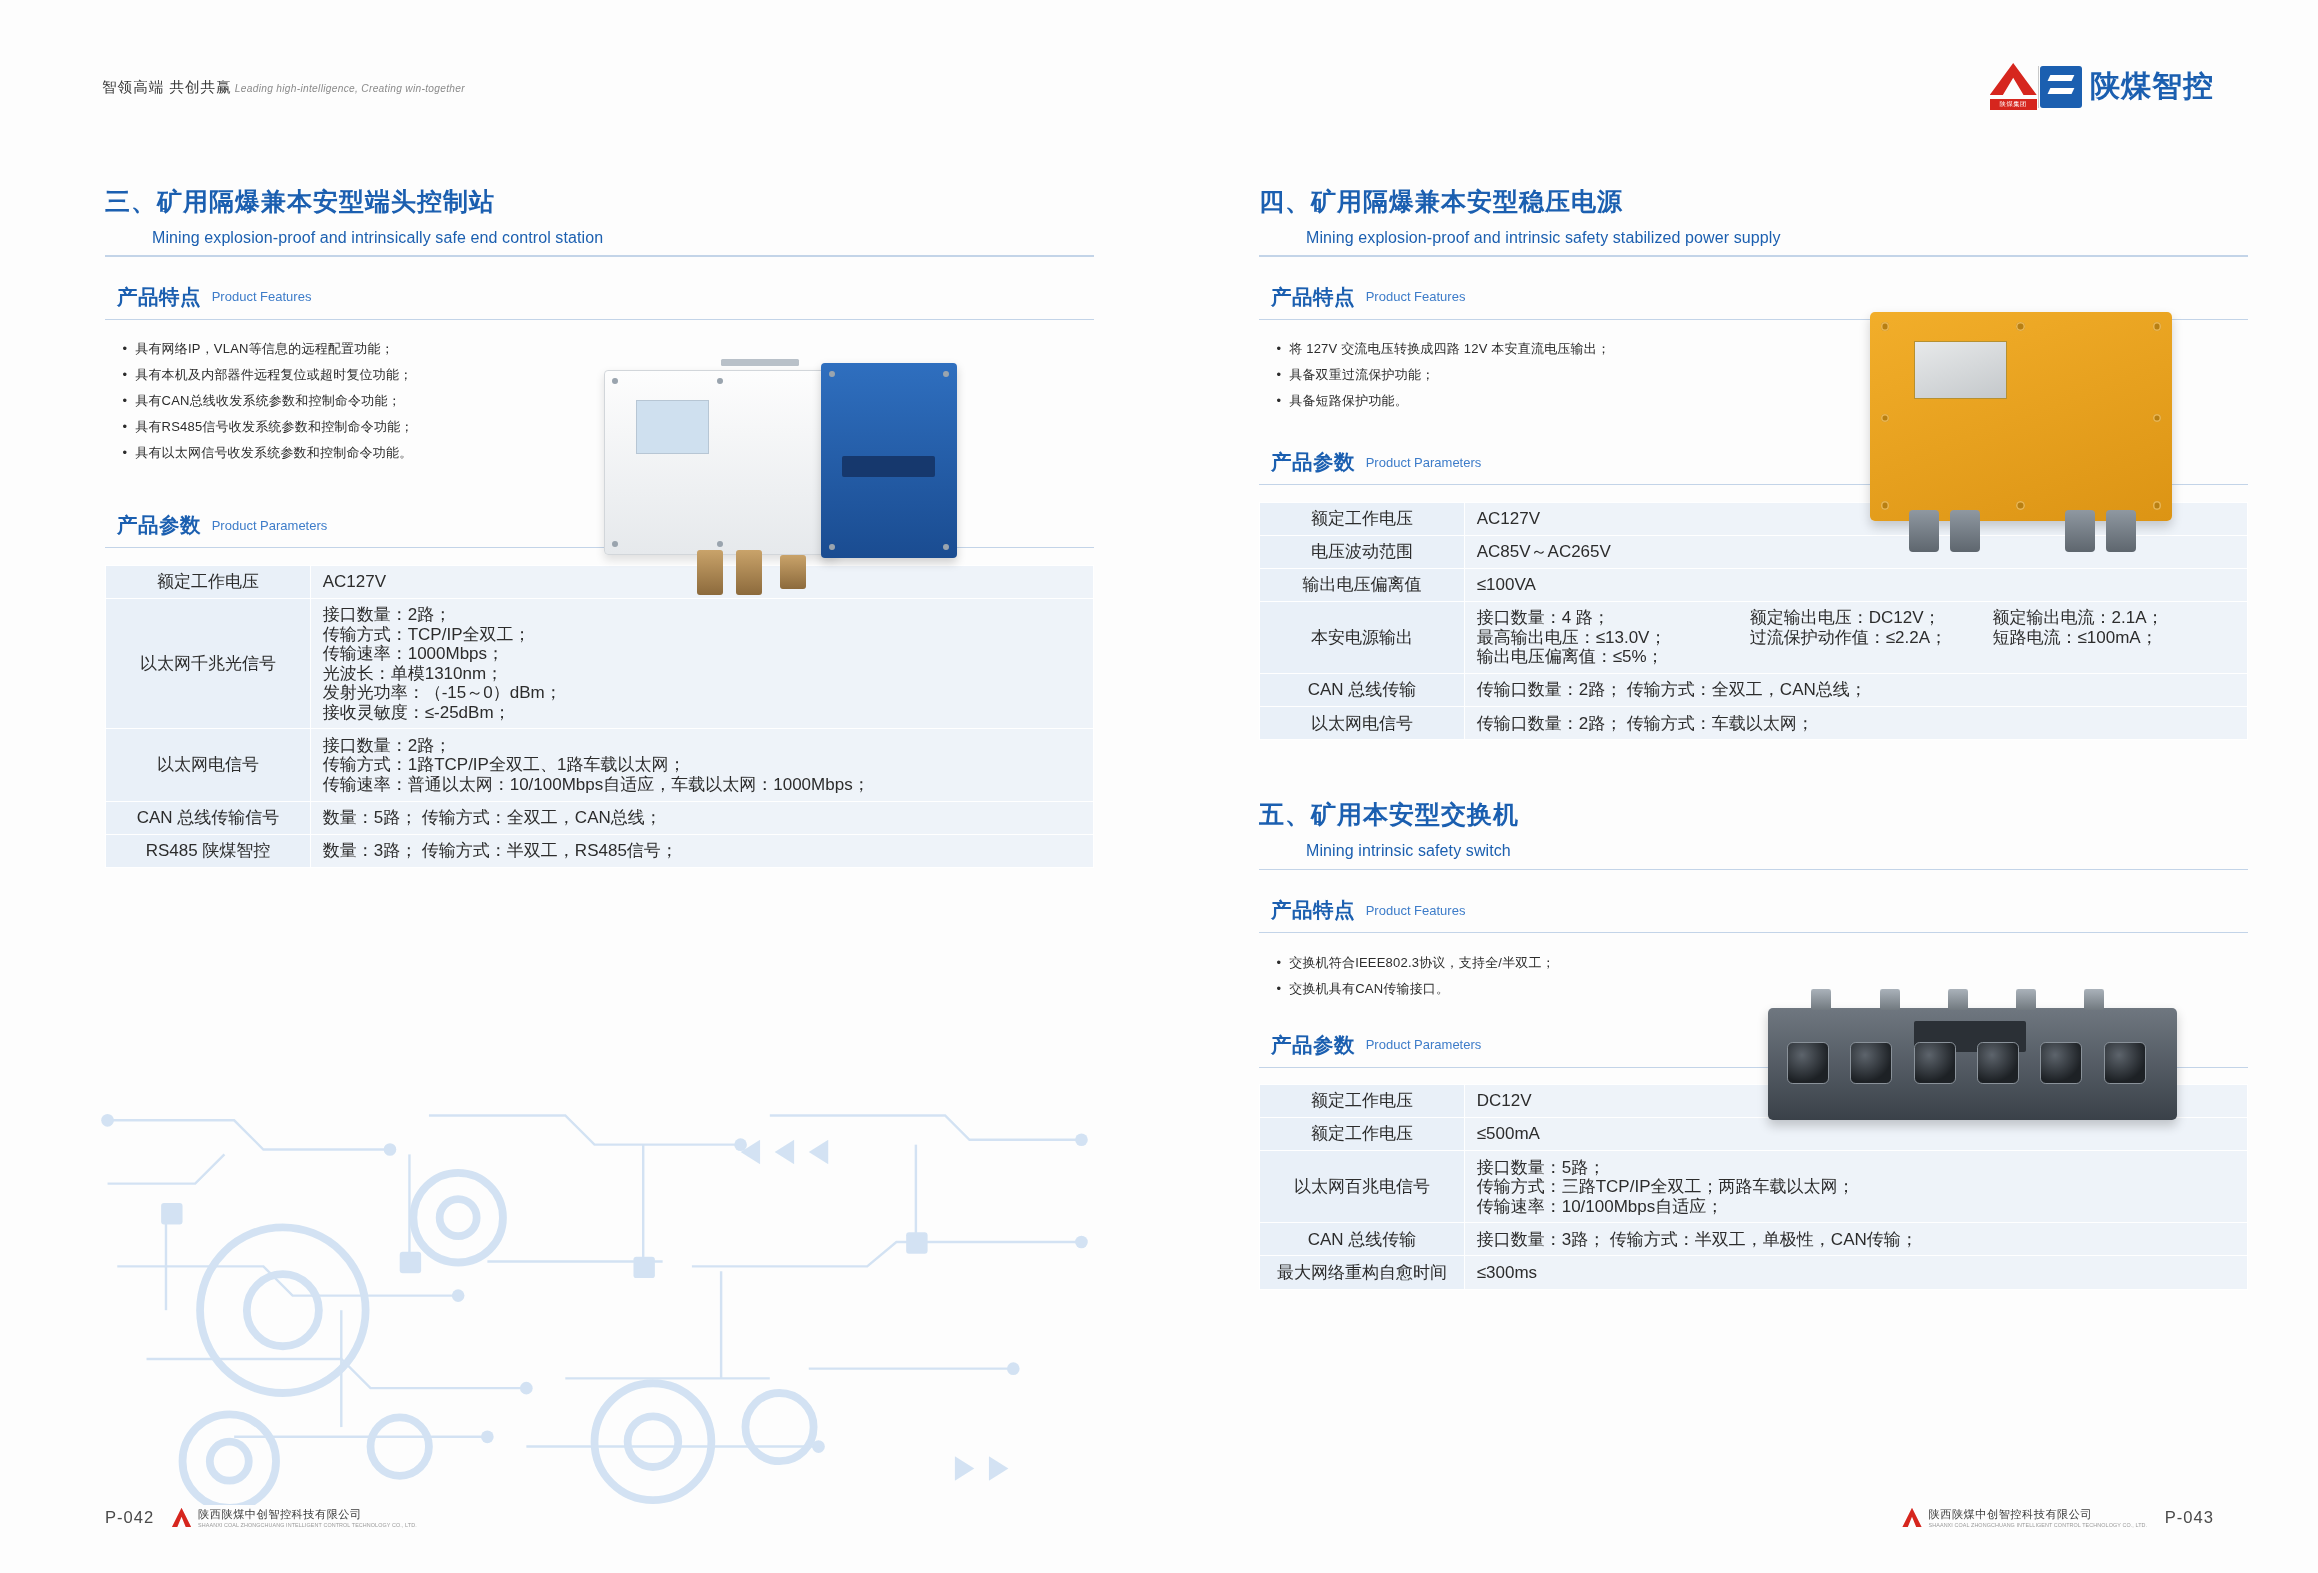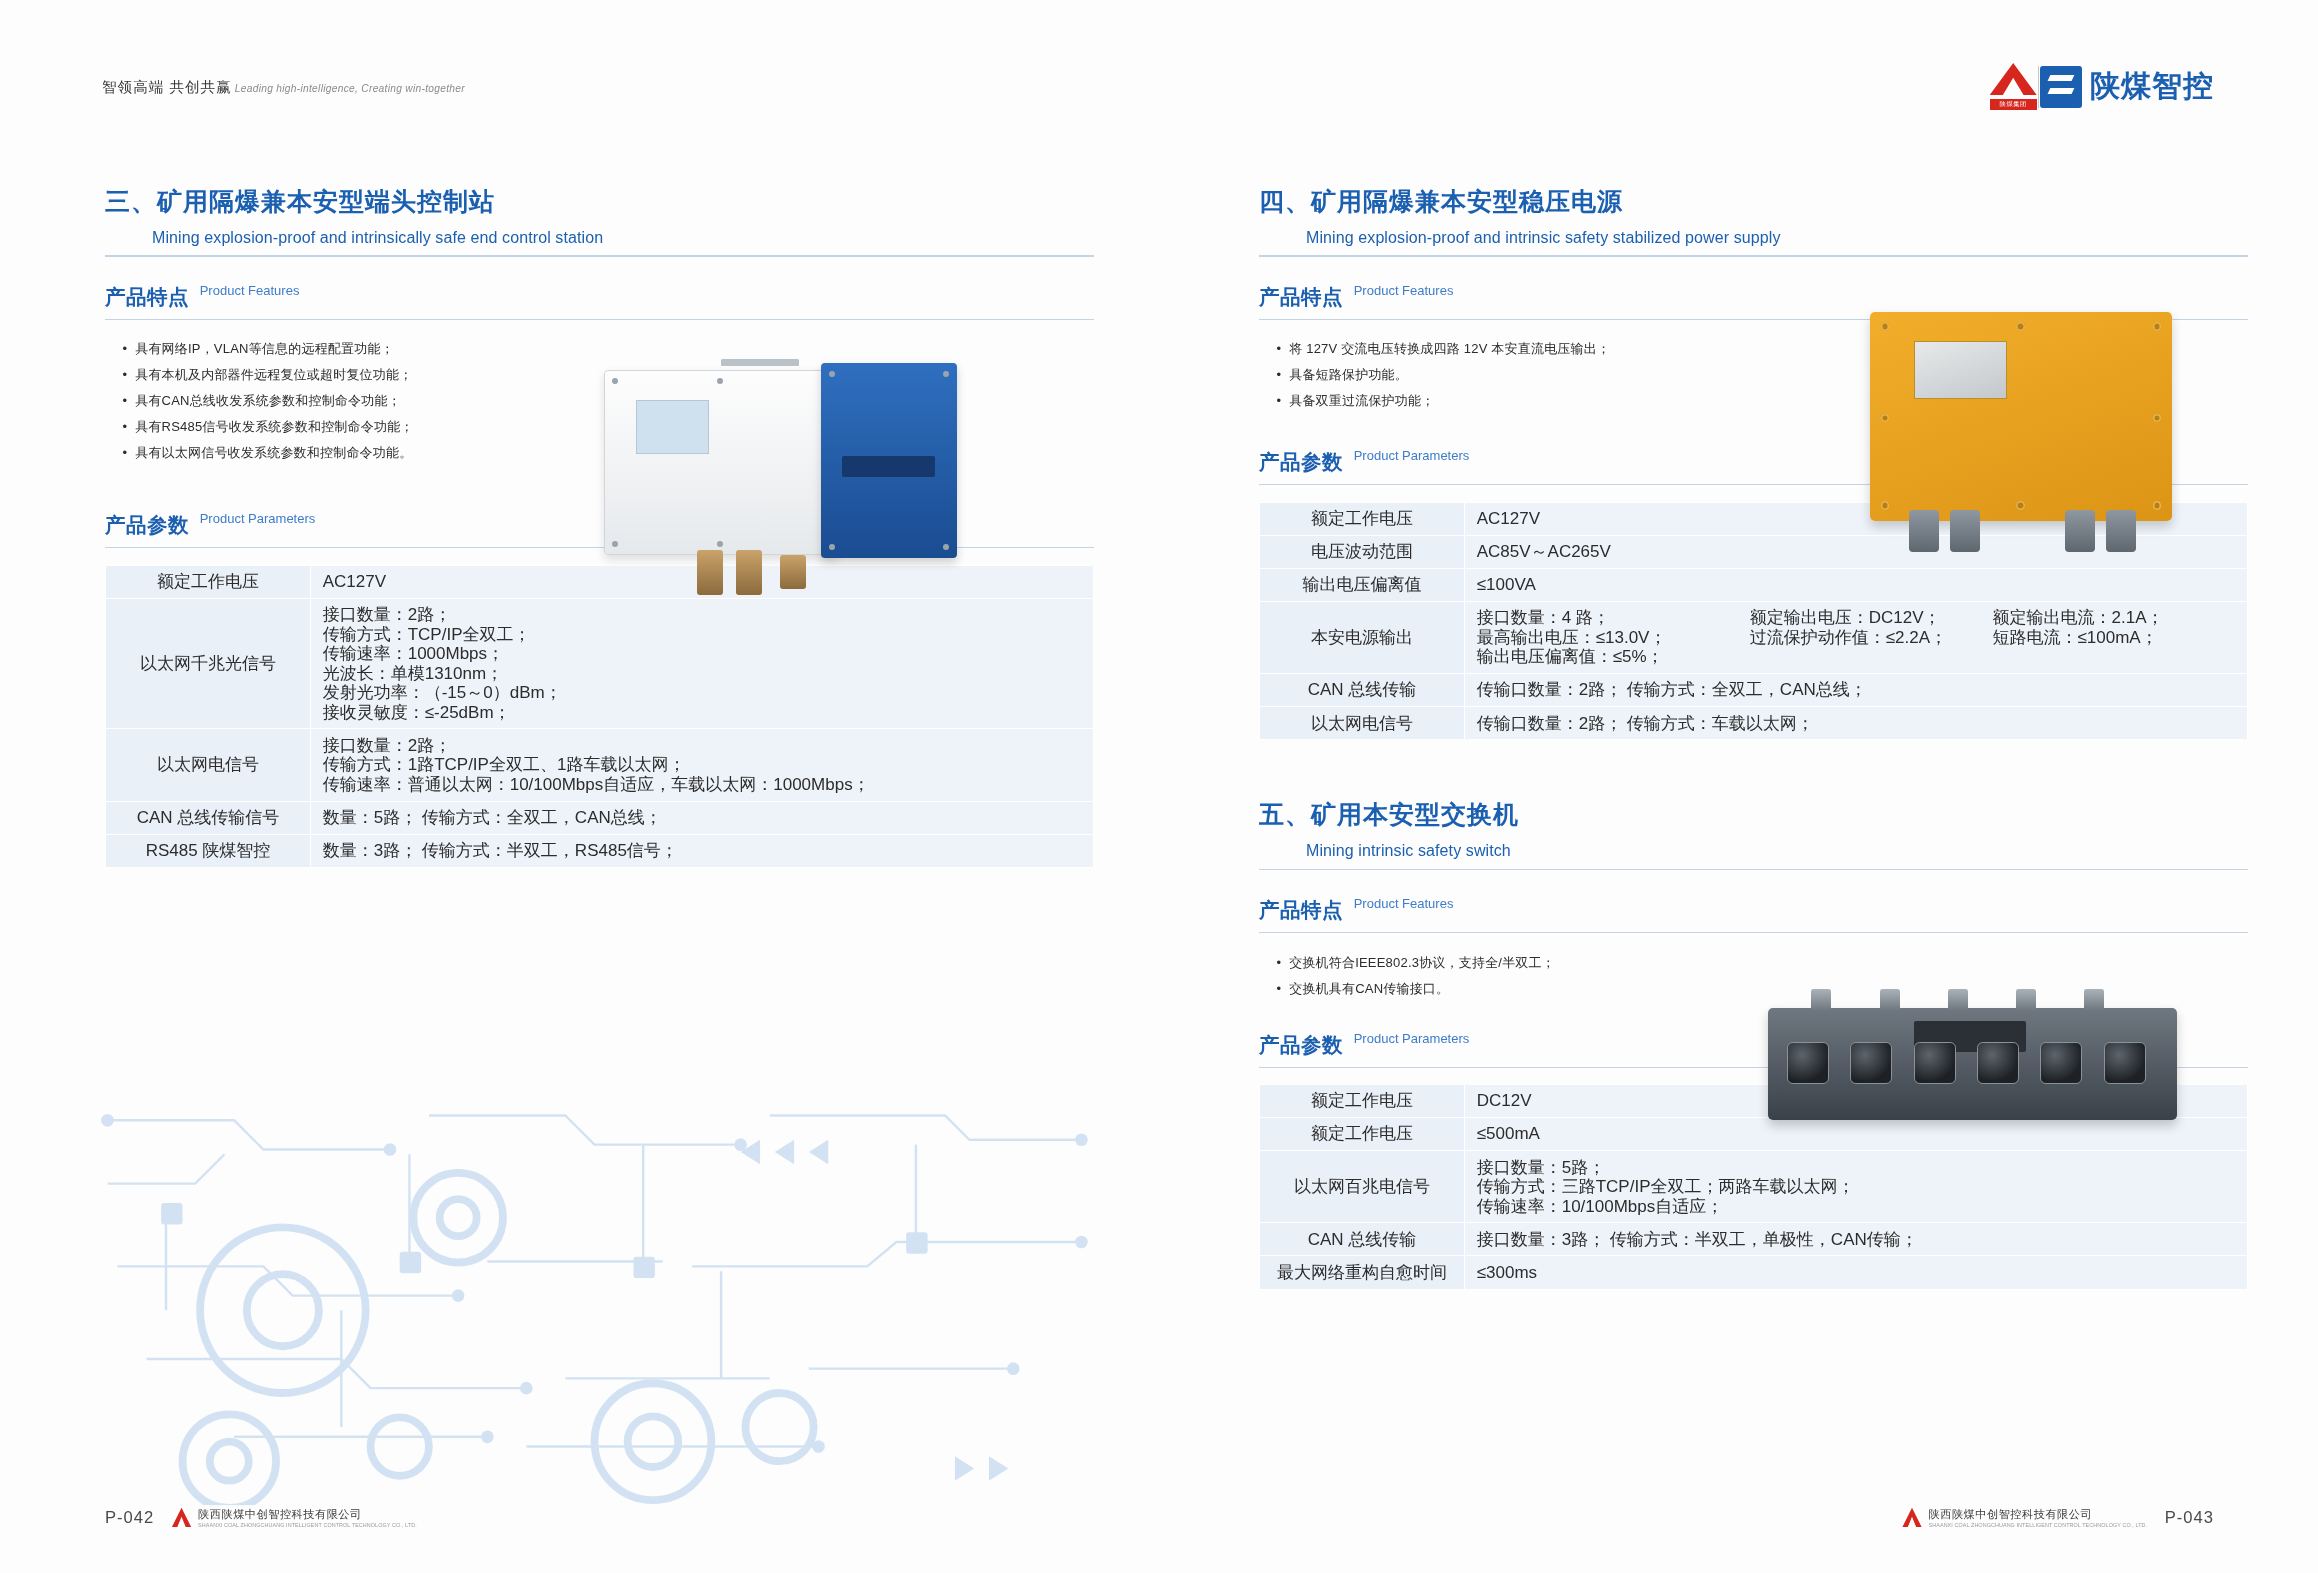--- a/index.html
+++ b/index.html
@@ -76,21 +76,21 @@
   }
   .sect-title-en {
     font-size: 16px; color:#1b5fb0; letter-spacing: 0.1px; margin: 0 0 8.8px 0;
     padding-left: 47px;
   }
   .sect-rule {
     height: 1.5px; background: #c3d4e8; width: 100%; margin-bottom: 26px;
   }
 
   .sub-head {
-    display:flex; align-items:flex-start; gap:10.7px; margin-bottom: 7.8px;
+    display:flex; align-items:center; gap:10.7px; margin-bottom: 7.8px; margin-left: 12px;
   }
   .sub-head .cn { font-size: 20.5px; font-weight: bold; color:#1b5fb0; letter-spacing:0.5px; }
   .sub-head .en { font-size: 13px; color:#3d7cc9; }
   .sub-rule { height:1px; background:#c3d4e8; width:100%; margin-bottom: 16.6px; }
 
   ul.features { list-style: none; margin: 0; padding: 0 0 0 17.5px; }
   ul.features li {
     position: relative; font-size: 13px; line-height: 26px; color:#2c2c2c;
     padding-left: 12.7px; letter-spacing: 0.2px;
   }
@@ -400,22 +400,22 @@
     <div class="sect-rule"></div>
 
     <div class="sub-head">
       <span class="cn">产品特点</span>
       <span class="en">Product Features</span>
     </div>
     <div class="sub-rule"></div>
 
     <ul class="features">
       <li>将 127V 交流电压转换成四路 12V 本安直流电压输出；</li>
+      <li>具备双重过流保护功能；</li>
       <li>具备短路保护功能。</li>
-      <li>具备双重过流保护功能；</li>
     </ul>
 
     <div style="height:34px"></div>
 
     <div class="sub-head">
       <span class="cn">产品参数</span>
       <span class="en">Product Parameters</span>
     </div>
     <div class="sub-rule"></div>
 

